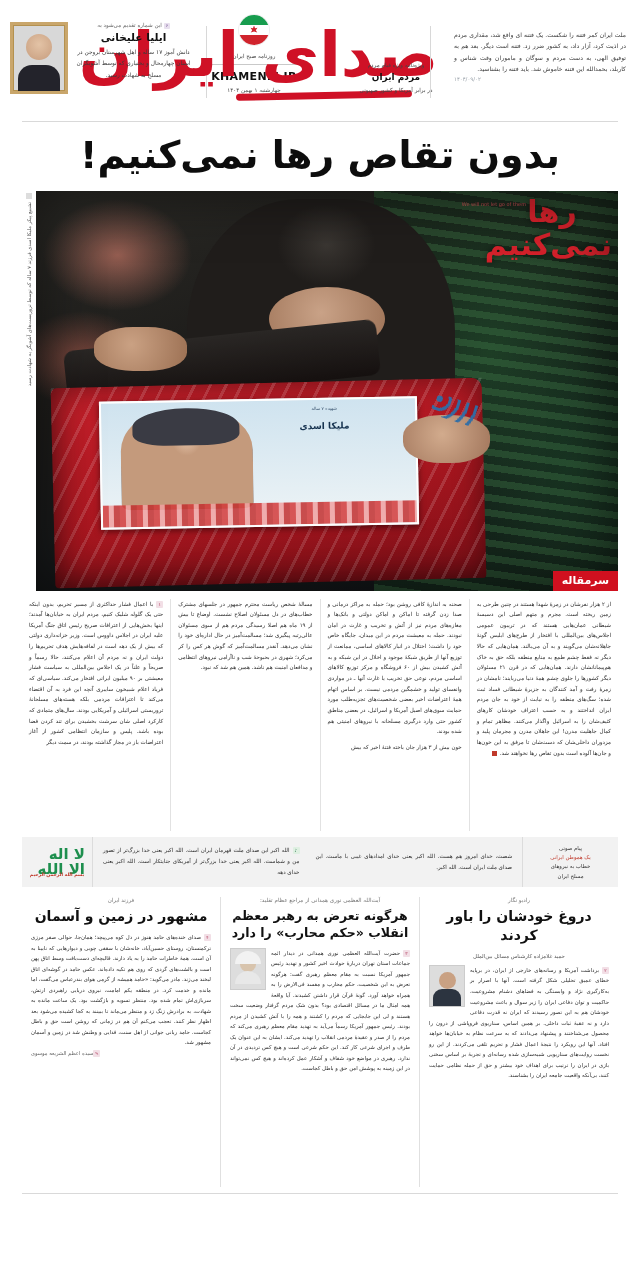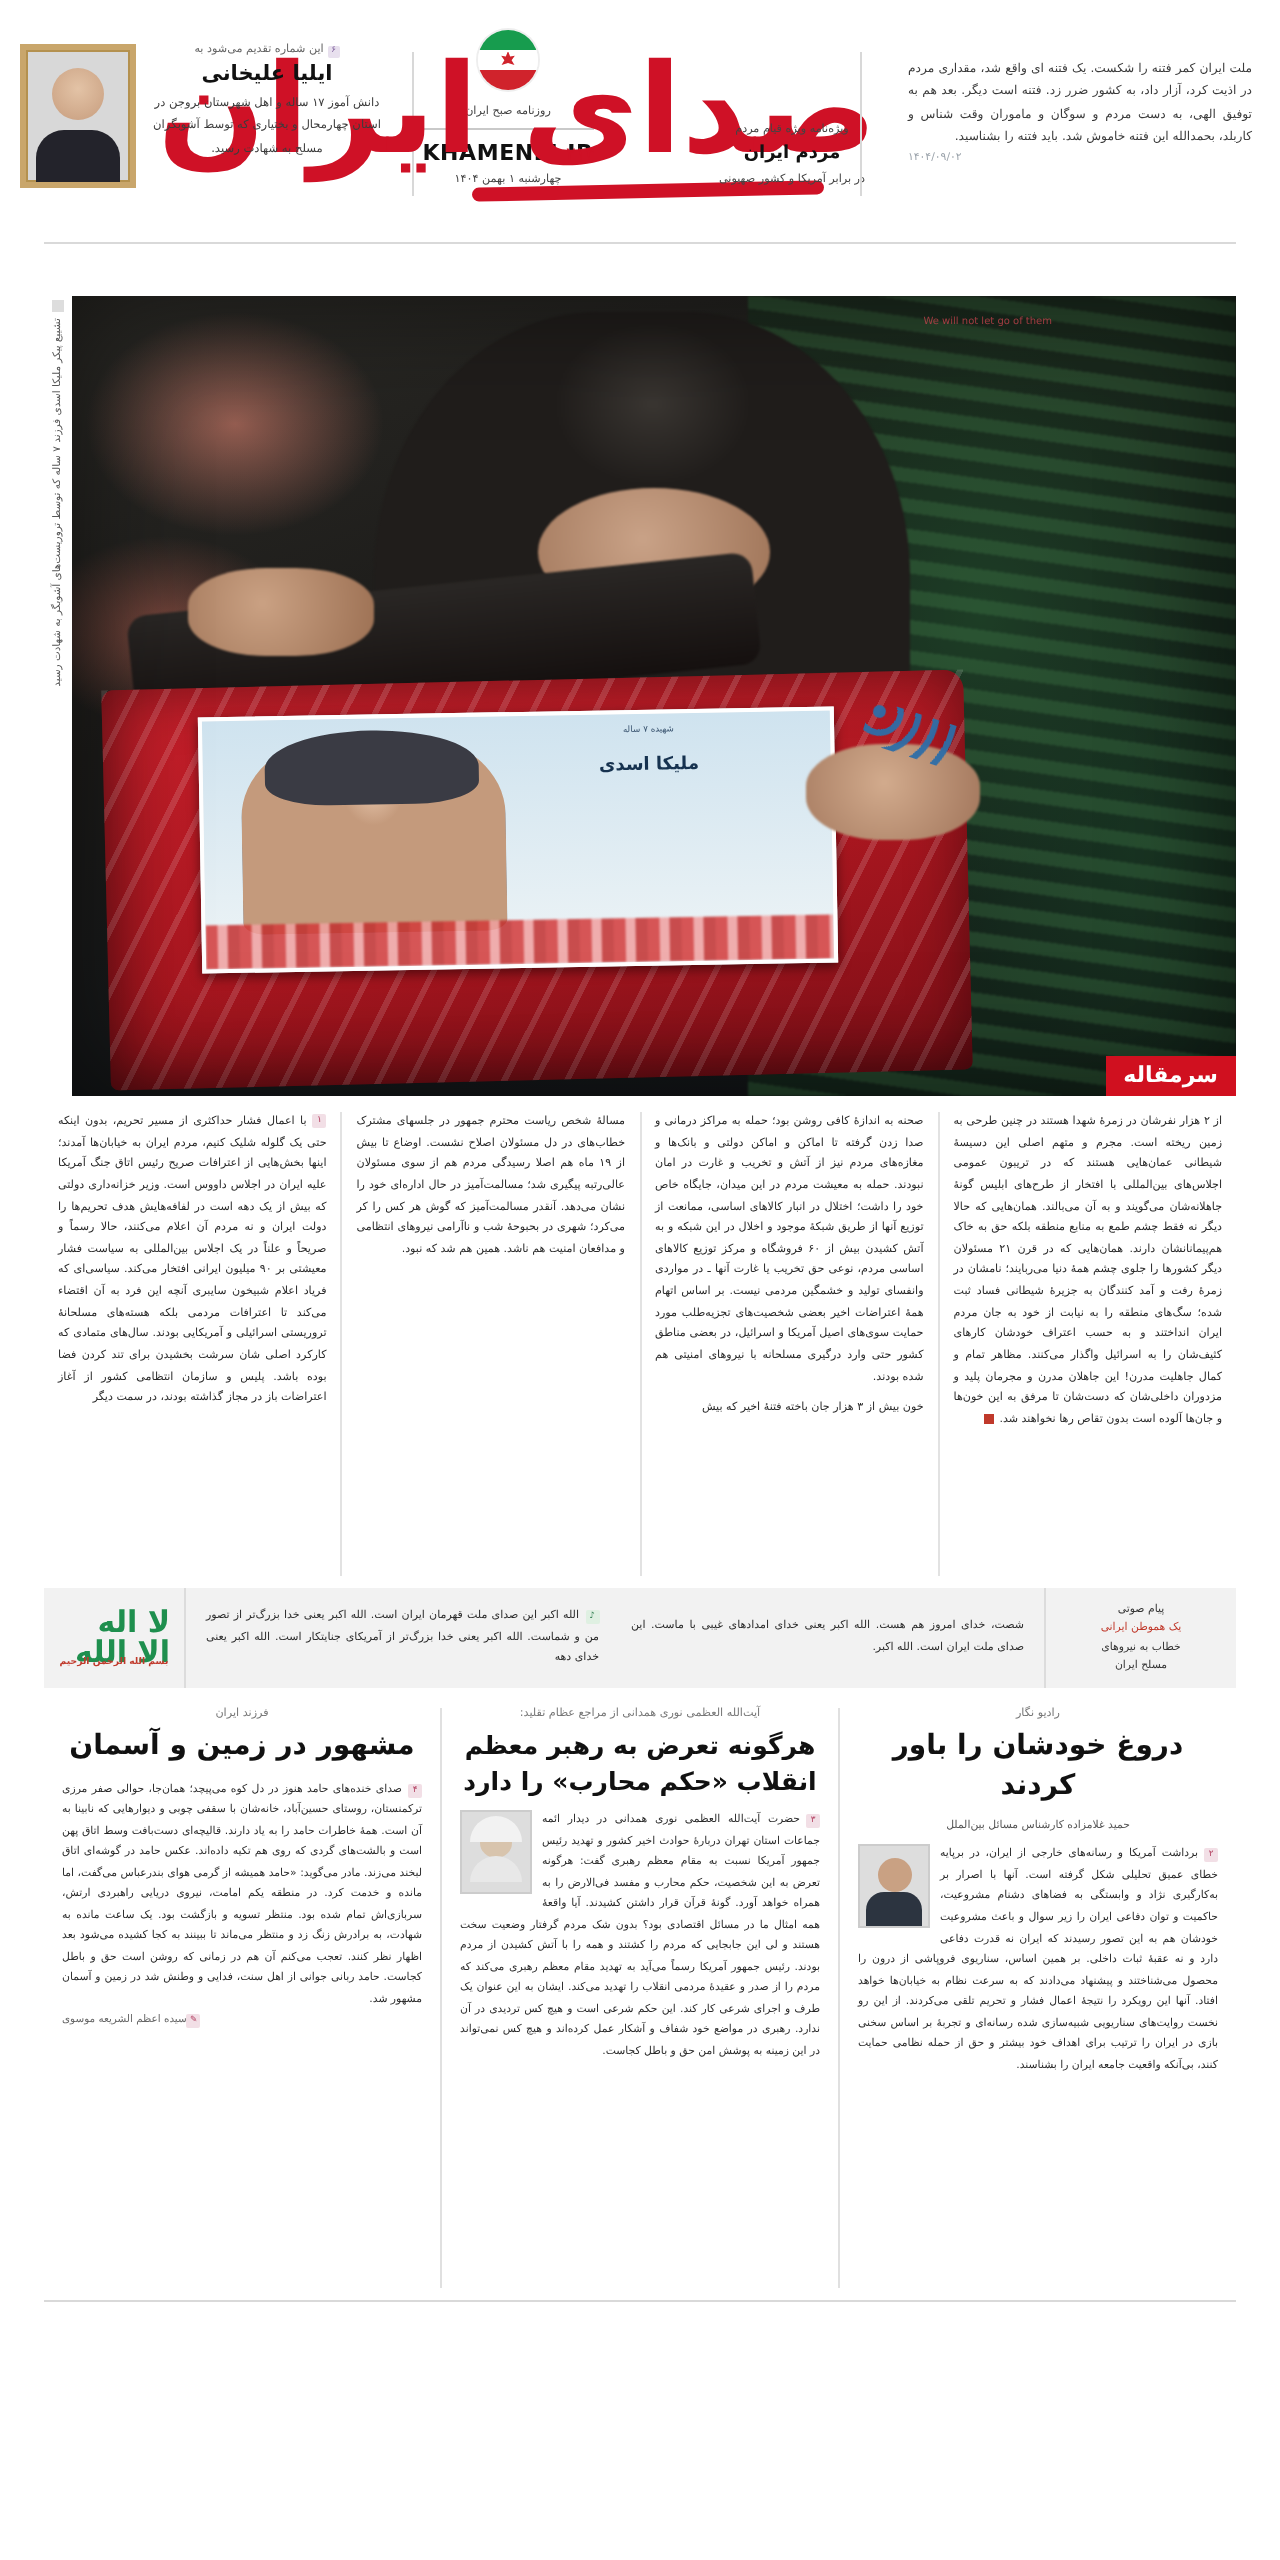--- a/index.html
+++ b/index.html
@@ -223,20 +223,21 @@
         <div class="mem-kicker"><span class="sq">۶</span><span>این شماره تقدیم می‌شود به</span></div>
         <div class="mem-name">ایلیا علیخانی</div>
         <div class="mem-desc">دانش آموز ۱۷ ساله و اهل شهرستان بروجن در استان چهارمحال و بختیاری که توسط آشوبگران مسلح به شهادت رسید.</div>
       </div>
     </div>
 
     <div class="mh-bottomline"></div>
   </div>
 
   <div class="head-zone">
+    <div class="headline">بدون تقاص رها نمی‌کنیم!</div>
   </div>
 
   <div class="photo-zone">
     <div class="photo-caption">
       <span class="sq"></span>
       <span>تشییع پیکر ملیکا اسدی فرزند ۷ ساله که توسط تروریست‌های آشوبگر به شهادت رسید</span>
     </div>
 
     <div class="photo">
       <div class="ph-bg"></div>
@@ -253,20 +254,21 @@
         <div class="ph-poster-hair"></div>
         <div class="ph-poster-sub">شهیده ۷ ساله</div>
         <div class="ph-poster-name">ملیکا اسدی</div>
         <div class="ph-poster-flowers"></div>
       </div>
 
       <div class="ph-hand2"></div>
       <div class="ph-beads"></div>
 
       <div class="ph-overlay-en">We will not let go of them</div>
+      <div class="ph-overlay-cal">رها نمی‌کنیم</div>
 
       <div class="ph-vig"></div>
       <div class="badge-edit">سرمقاله</div>
     </div>
   </div>
 
   <div class="article">
     <div class="col">
       <p><span>از ۲ هزار نفرشان در زمرهٔ شهدا هستند در چنین طرحی به زمین ریخته است. مجرم و متهم اصلی این دسیسهٔ شیطانی عمان‌هایی هستند که در تریبون عمومی اجلاس‌های بین‌المللی با افتخار از طرح‌های ابلیس گونهٔ جاهلانه‌شان می‌گویند و به آن می‌بالند. همان‌هایی که حالا دیگر نه فقط چشم طمع به منابع منطقه بلکه حق به خاک هم‌پیمانانشان دارند. همان‌هایی که در قرن ۲۱ مسئولان دیگر کشورها را جلوی چشم همهٔ دنیا می‌ربایند؛ نامشان در زمرهٔ رفت و آمد کنندگان به جزیرهٔ شیطانی فساد ثبت شده؛ سگ‌های منطقه را به نیابت از خود به جان مردم ایران انداختند و به حسب اعتراف خودشان کارهای کثیف‌شان را به اسرائیل واگذار می‌کنند. مظاهر تمام و کمال جاهلیت مدرن! این جاهلان مدرن و مجرمان پلید و مزدوران داخلی‌شان که دست‌شان تا مرفق به این خون‌ها و جان‌ها آلوده است بدون تقاص رها نخواهند شد.</span><span class="endmark"></span></p>
     </div>

